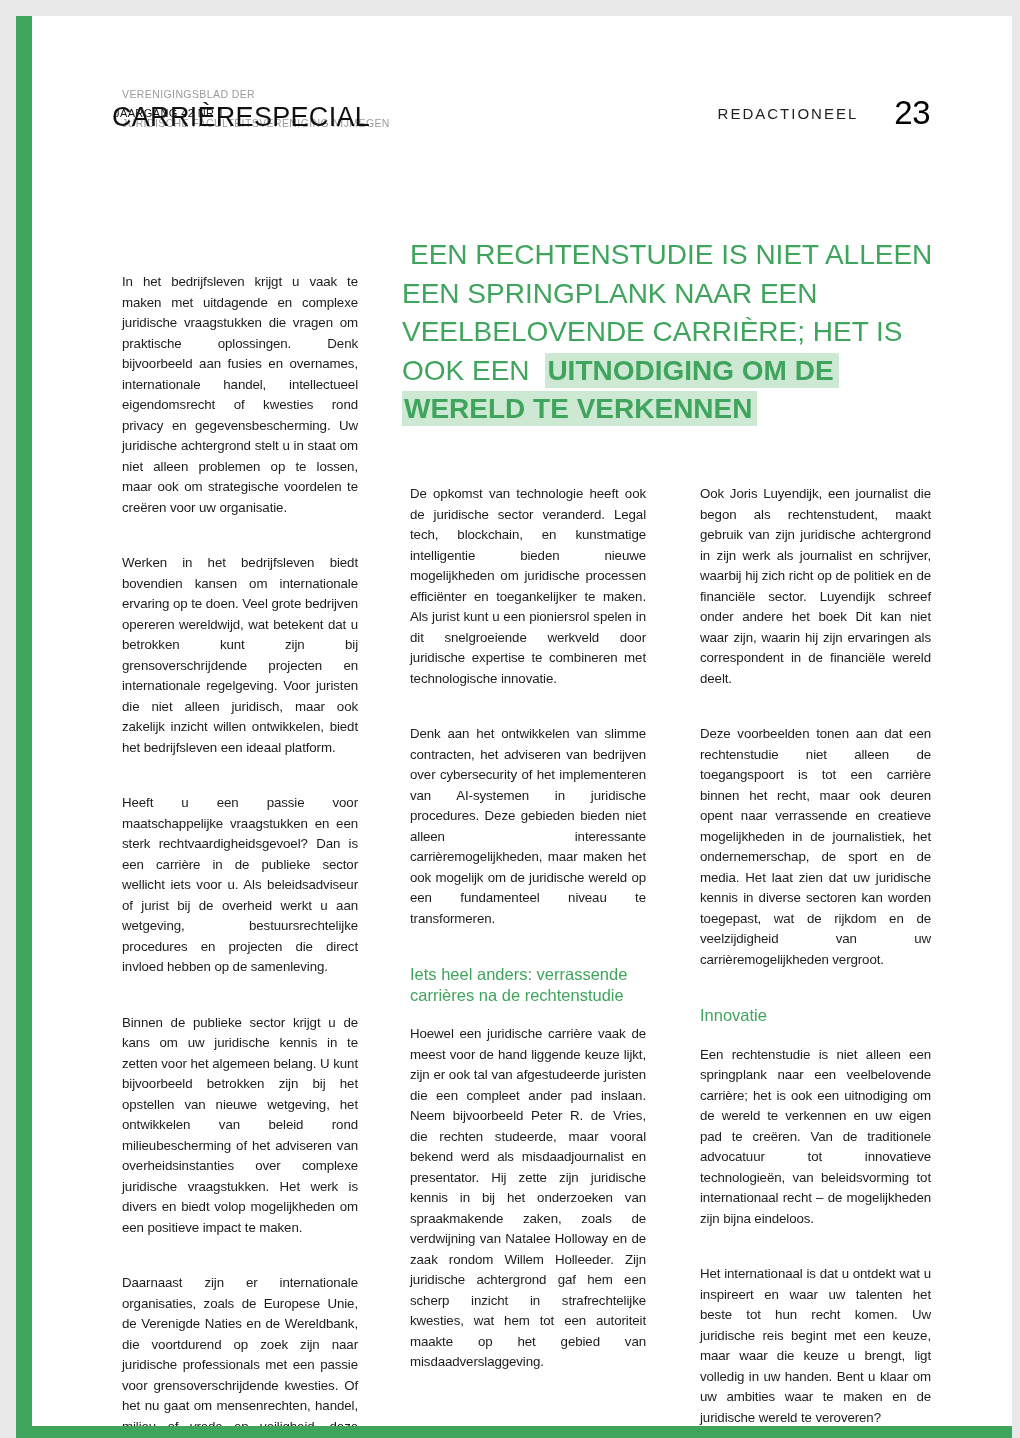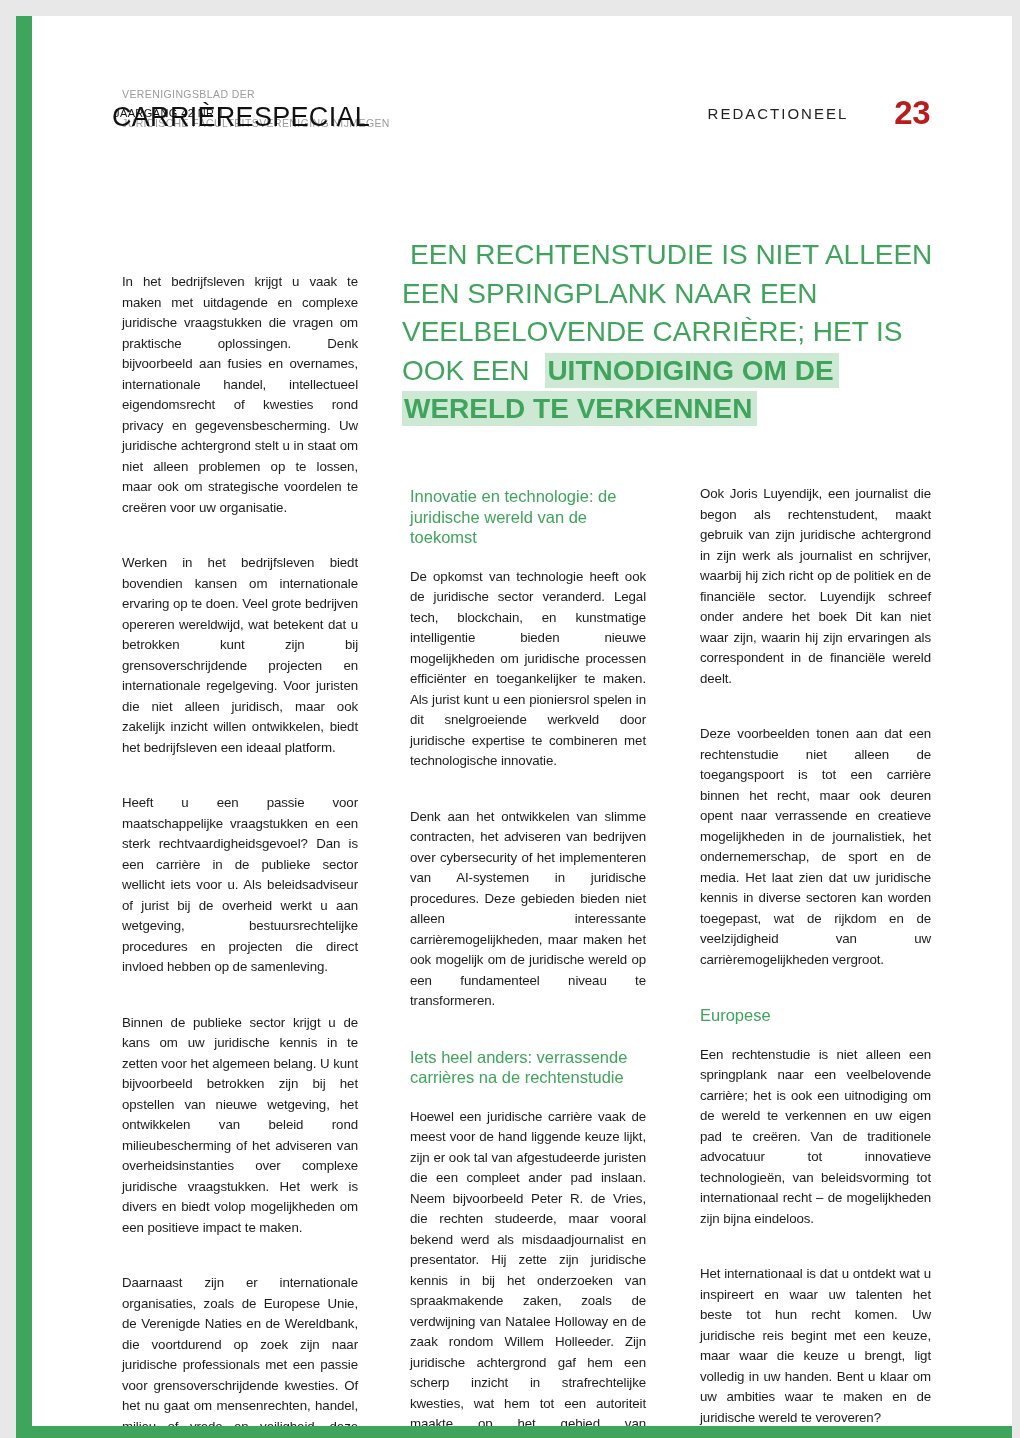--- a/index.html
+++ b/index.html
@@ -45,27 +45,27 @@
     color:#111; font-size:11px; font-weight:normal;
     letter-spacing:0.4px;
   }
   .page-title {
     position:absolute; left:88px; top:78px;
     color:#111; font-size:27px; font-weight:400;
     letter-spacing:0.3px;
   }
   .header-right {
     position:absolute; right:90px; top:62px;
-    display:flex; align-items:center; gap:30px;
+    display:flex; align-items:center; gap:20px;
   }
   .section-label {
     color:#222; font-size:15px; letter-spacing:2px;
   }
   .page-number {
-    color:#b91c1c; font-size:33px; font-weight:700;
+    color:#000000; font-size:33px; font-weight:400;
     letter-spacing:-0.5px;
   }
 
   
   .headline {
     position:absolute; left:378px; top:212px;
     width:560px;
     color:var(--accent);
     font-size:28px; line-height:38.5px;
     font-weight:400;
@@ -123,29 +123,28 @@
   <div class="headline"><span>EEN RECHTENSTUDIE IS NIET ALLEEN EEN SPRINGPLANK NAAR EEN VEELBELOVENDE CARRIÈRE; HET IS OOK EEN </span><span class="hl-mark">UITNODIGING OM DE WERELD TE VERKENNEN</span></div>
 
   <div class="col col-left">
       <div class="para">In het bedrijfsleven krijgt u vaak te maken met uitdagende en complexe juridische vraagstukken die vragen om praktische oplossingen. Denk bijvoorbeeld aan fusies en overnames, internationale handel, intellectueel eigendomsrecht of kwesties rond privacy en gegevensbescherming. Uw juridische achtergrond stelt u in staat om niet alleen problemen op te lossen, maar ook om strategische voordelen te creëren voor uw organisatie.</div>
       <div class="para">Werken in het bedrijfsleven biedt bovendien kansen om internationale ervaring op te doen. Veel grote bedrijven opereren wereldwijd, wat betekent dat u betrokken kunt zijn bij grensoverschrijdende projecten en internationale regelgeving. Voor juristen die niet alleen juridisch, maar ook zakelijk inzicht willen ontwikkelen, biedt het bedrijfsleven een ideaal platform.</div>
       <div class="para">Heeft u een passie voor maatschappelijke vraagstukken en een sterk rechtvaardigheidsgevoel? Dan is een carrière in de publieke sector wellicht iets voor u. Als beleidsadviseur of jurist bij de overheid werkt u aan wetgeving, bestuursrechtelijke procedures en projecten die direct invloed hebben op de samenleving.</div>
       <div class="para">Binnen de publieke sector krijgt u de kans om uw juridische kennis in te zetten voor het algemeen belang. U kunt bijvoorbeeld betrokken zijn bij het opstellen van nieuwe wetgeving, het ontwikkelen van beleid rond milieubescherming of het adviseren van overheidsinstanties over complexe juridische vraagstukken. Het werk is divers en biedt volop mogelijkheden om een positieve impact te maken.</div>
       <div class="para">Daarnaast zijn er internationale organisaties, zoals de Europese Unie, de Verenigde Naties en de Wereldbank, die voortdurend op zoek zijn naar juridische professionals met een passie voor grensoverschrijdende kwesties. Of het nu gaat om mensenrechten, handel, milieu of vrede en veiligheid, deze organisaties bieden unieke mogelijkheden om op mondiaal niveau een verschil te maken.</div>
     </div>
   <div class="col col-middle">
-      <div class="subhead">Innovatie en technologie: de juridische wereld van de toekomst</div>
       <div class="para">De opkomst van technologie heeft ook de juridische sector veranderd. Legal tech, blockchain, en kunstmatige intelligentie bieden nieuwe mogelijkheden om juridische processen efficiënter en toegankelijker te maken. Als jurist kunt u een pioniersrol spelen in dit snelgroeiende werkveld door juridische expertise te combineren met technologische innovatie.</div>
       <div class="para">Denk aan het ontwikkelen van slimme contracten, het adviseren van bedrijven over cybersecurity of het implementeren van AI-systemen in juridische procedures. Deze gebieden bieden niet alleen interessante carrièremogelijkheden, maar maken het ook mogelijk om de juridische wereld op een fundamenteel niveau te transformeren.</div>
       <div class="subhead">Iets heel anders: verrassende carrières na de rechtenstudie</div>
       <div class="para">Hoewel een juridische carrière vaak de meest voor de hand liggende keuze lijkt, zijn er ook tal van afgestudeerde juristen die een compleet ander pad inslaan. Neem bijvoorbeeld Peter R. de Vries, die rechten studeerde, maar vooral bekend werd als misdaadjournalist en presentator. Hij zette zijn juridische kennis in bij het onderzoeken van spraakmakende zaken, zoals de verdwijning van Natalee Holloway en de zaak rondom Willem Holleeder. Zijn juridische achtergrond gaf hem een scherp inzicht in strafrechtelijke kwesties, wat hem tot een autoriteit maakte op het gebied van misdaadverslaggeving.</div>
     </div>
   <div class="col col-right">
       <div class="para">Ook Joris Luyendijk, een journalist die begon als rechtenstudent, maakt gebruik van zijn juridische achtergrond in zijn werk als journalist en schrijver, waarbij hij zich richt op de politiek en de financiële sector. Luyendijk schreef onder andere het boek Dit kan niet waar zijn, waarin hij zijn ervaringen als correspondent in de financiële wereld deelt.</div>
       <div class="para">Deze voorbeelden tonen aan dat een rechtenstudie niet alleen de toegangspoort is tot een carrière binnen het recht, maar ook deuren opent naar verrassende en creatieve mogelijkheden in de journalistiek, het ondernemerschap, de sport en de media. Het laat zien dat uw juridische kennis in diverse sectoren kan worden toegepast, wat de rijkdom en de veelzijdigheid van uw carrièremogelijkheden vergroot.</div>
-      <div class="subhead">Europese</div>
+      <div class="subhead">Innovatie</div>
       <div class="para">Een rechtenstudie is niet alleen een springplank naar een veelbelovende carrière; het is ook een uitnodiging om de wereld te verkennen en uw eigen pad te creëren. Van de traditionele advocatuur tot innovatieve technologieën, van beleidsvorming tot internationaal recht – de mogelijkheden zijn bijna eindeloos.</div>
       <div class="para">Het internationaal is dat u ontdekt wat u inspireert en waar uw talenten het beste tot hun recht komen. Uw juridische reis begint met een keuze, maar waar die keuze u brengt, ligt volledig in uw handen. Bent u klaar om uw ambities waar te maken en de juridische wereld te veroveren?</div>
     </div>
 
   <div class="bar-bottom"></div>
 
 </div>
 
 </body></html>

